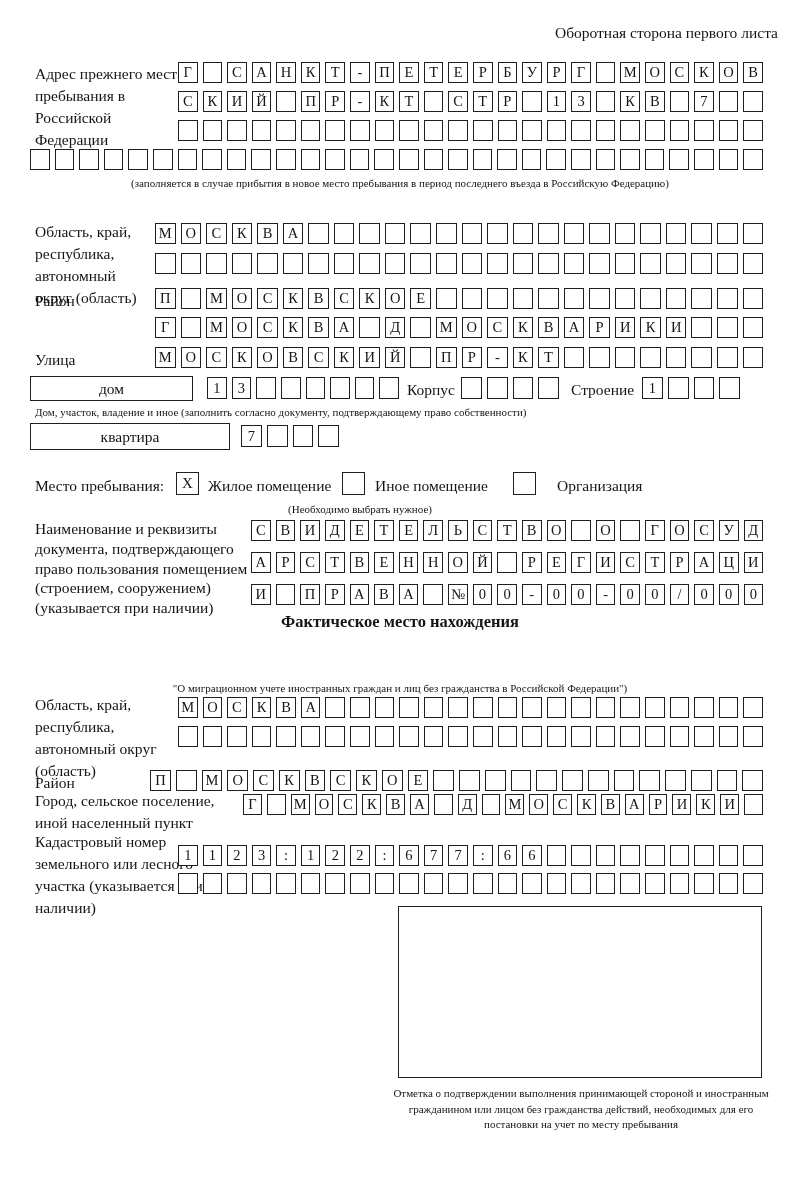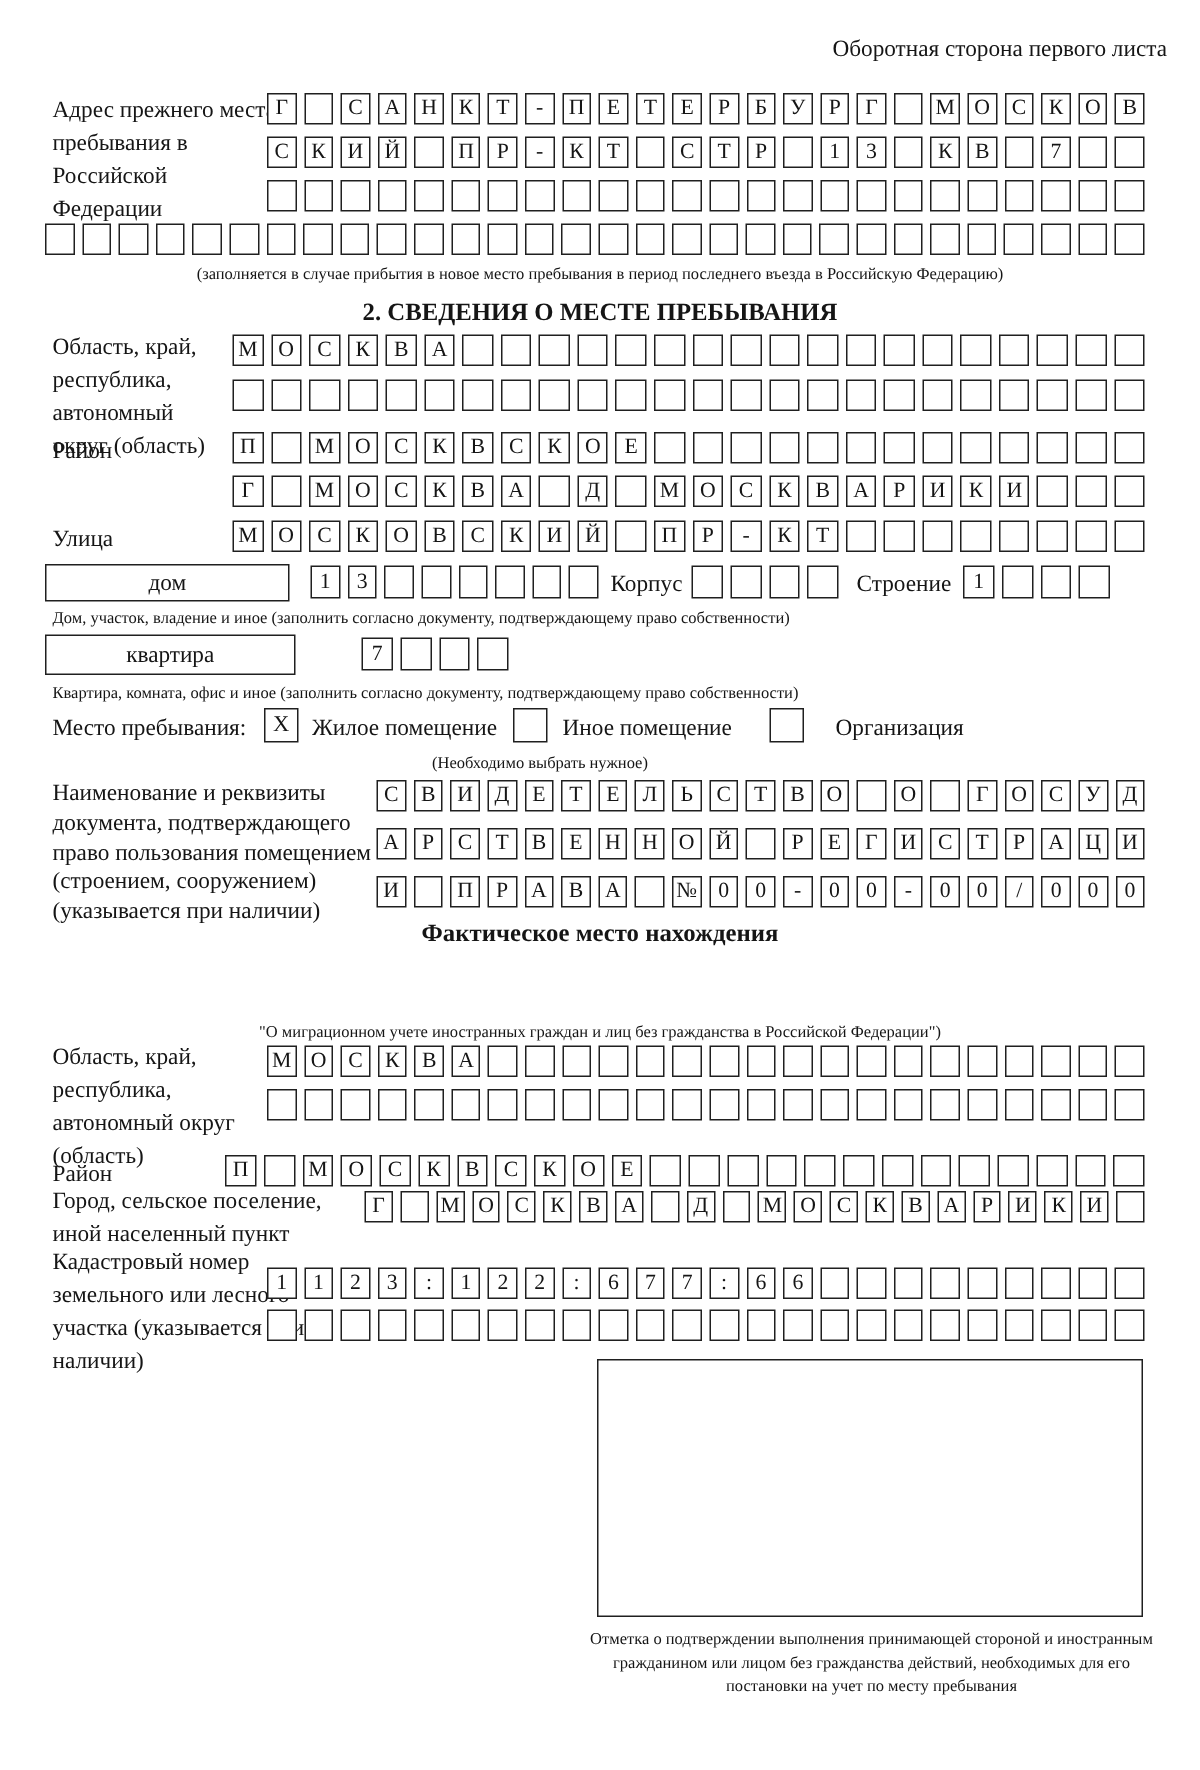--- a/index.html
+++ b/index.html
@@ -133,21 +133,20 @@
       <span class="cell"></span>
       <span class="cell"></span>
       <span class="cell"></span>
       <span class="cell"></span>
       <span class="cell"></span>
       <span class="cell"></span>
       <span class="cell"></span>
     </div>
   <div class="abs note center" style="top:176px;left:0;width:800px;">(заполняется в случае прибытия в новое место пребывания в период последнего въезда в Российскую Федерацию)</div>
 
-  <div class="abs title" style="top:198px;">2. СВЕДЕНИЯ О МЕСТЕ ПРЕБЫВАНИЯ</div>
 
   <div class="abs lbl" style="top:221px;left:35px;width:112px;">Область, край, республика, автономный округ (область)</div>
   <div class="abs cellrow" style="top:223px;left:155px;width:608px;">
       <span class="cell">М</span>
       <span class="cell">О</span>
       <span class="cell">С</span>
       <span class="cell">К</span>
       <span class="cell">В</span>
       <span class="cell">А</span>
       <span class="cell"></span>
@@ -299,28 +298,27 @@
     </div>
   <div class="abs lbl" style="top:379px;left:571px;">Строение</div>
   <div class="abs cellrow h24" style="top:377px;left:642px;width:98px;">
       <span class="cell">1</span>
       <span class="cell"></span>
       <span class="cell"></span>
       <span class="cell"></span>
     </div>
   <div class="abs note" style="top:405px;left:35px;width:740px;">Дом, участок, владение и иное (заполнить согласно документу, подтверждающему право собственности)</div>
 
-  <div class="abs widebox" style="top:423px;left:30px;width:167px;height:27px;">квартира</div>
+  <div class="abs widebox" style="top:423px;left:30px;width:200px;height:27px;">квартира</div>
   <div class="abs cellrow h24" style="top:425px;left:241px;width:98px;">
       <span class="cell">7</span>
       <span class="cell"></span>
       <span class="cell"></span>
       <span class="cell"></span>
     </div>
-  <div class="abs note" style="top:455px;left:35px;width:740px;">Квартира, комната, офис и иное (заполнить согласно документу, подтверждающему право собственности)</div>
 
   <div class="abs lbl" style="top:475px;left:35px;">Место пребывания:</div>
   <div class="abs chkbox" style="top:472px;left:176px;">X</div>
   <div class="abs lbl" style="top:475px;left:208px;">Жилое помещение</div>
   <div class="abs chkbox" style="top:472px;left:342px;"></div>
   <div class="abs lbl" style="top:475px;left:375px;">Иное помещение</div>
   <div class="abs chkbox" style="top:472px;left:513px;"></div>
   <div class="abs lbl" style="top:475px;left:557px;">Организация</div>
   <div class="abs note center" style="top:502px;left:150px;width:420px;">(Необходимо выбрать нужное)</div>
 

